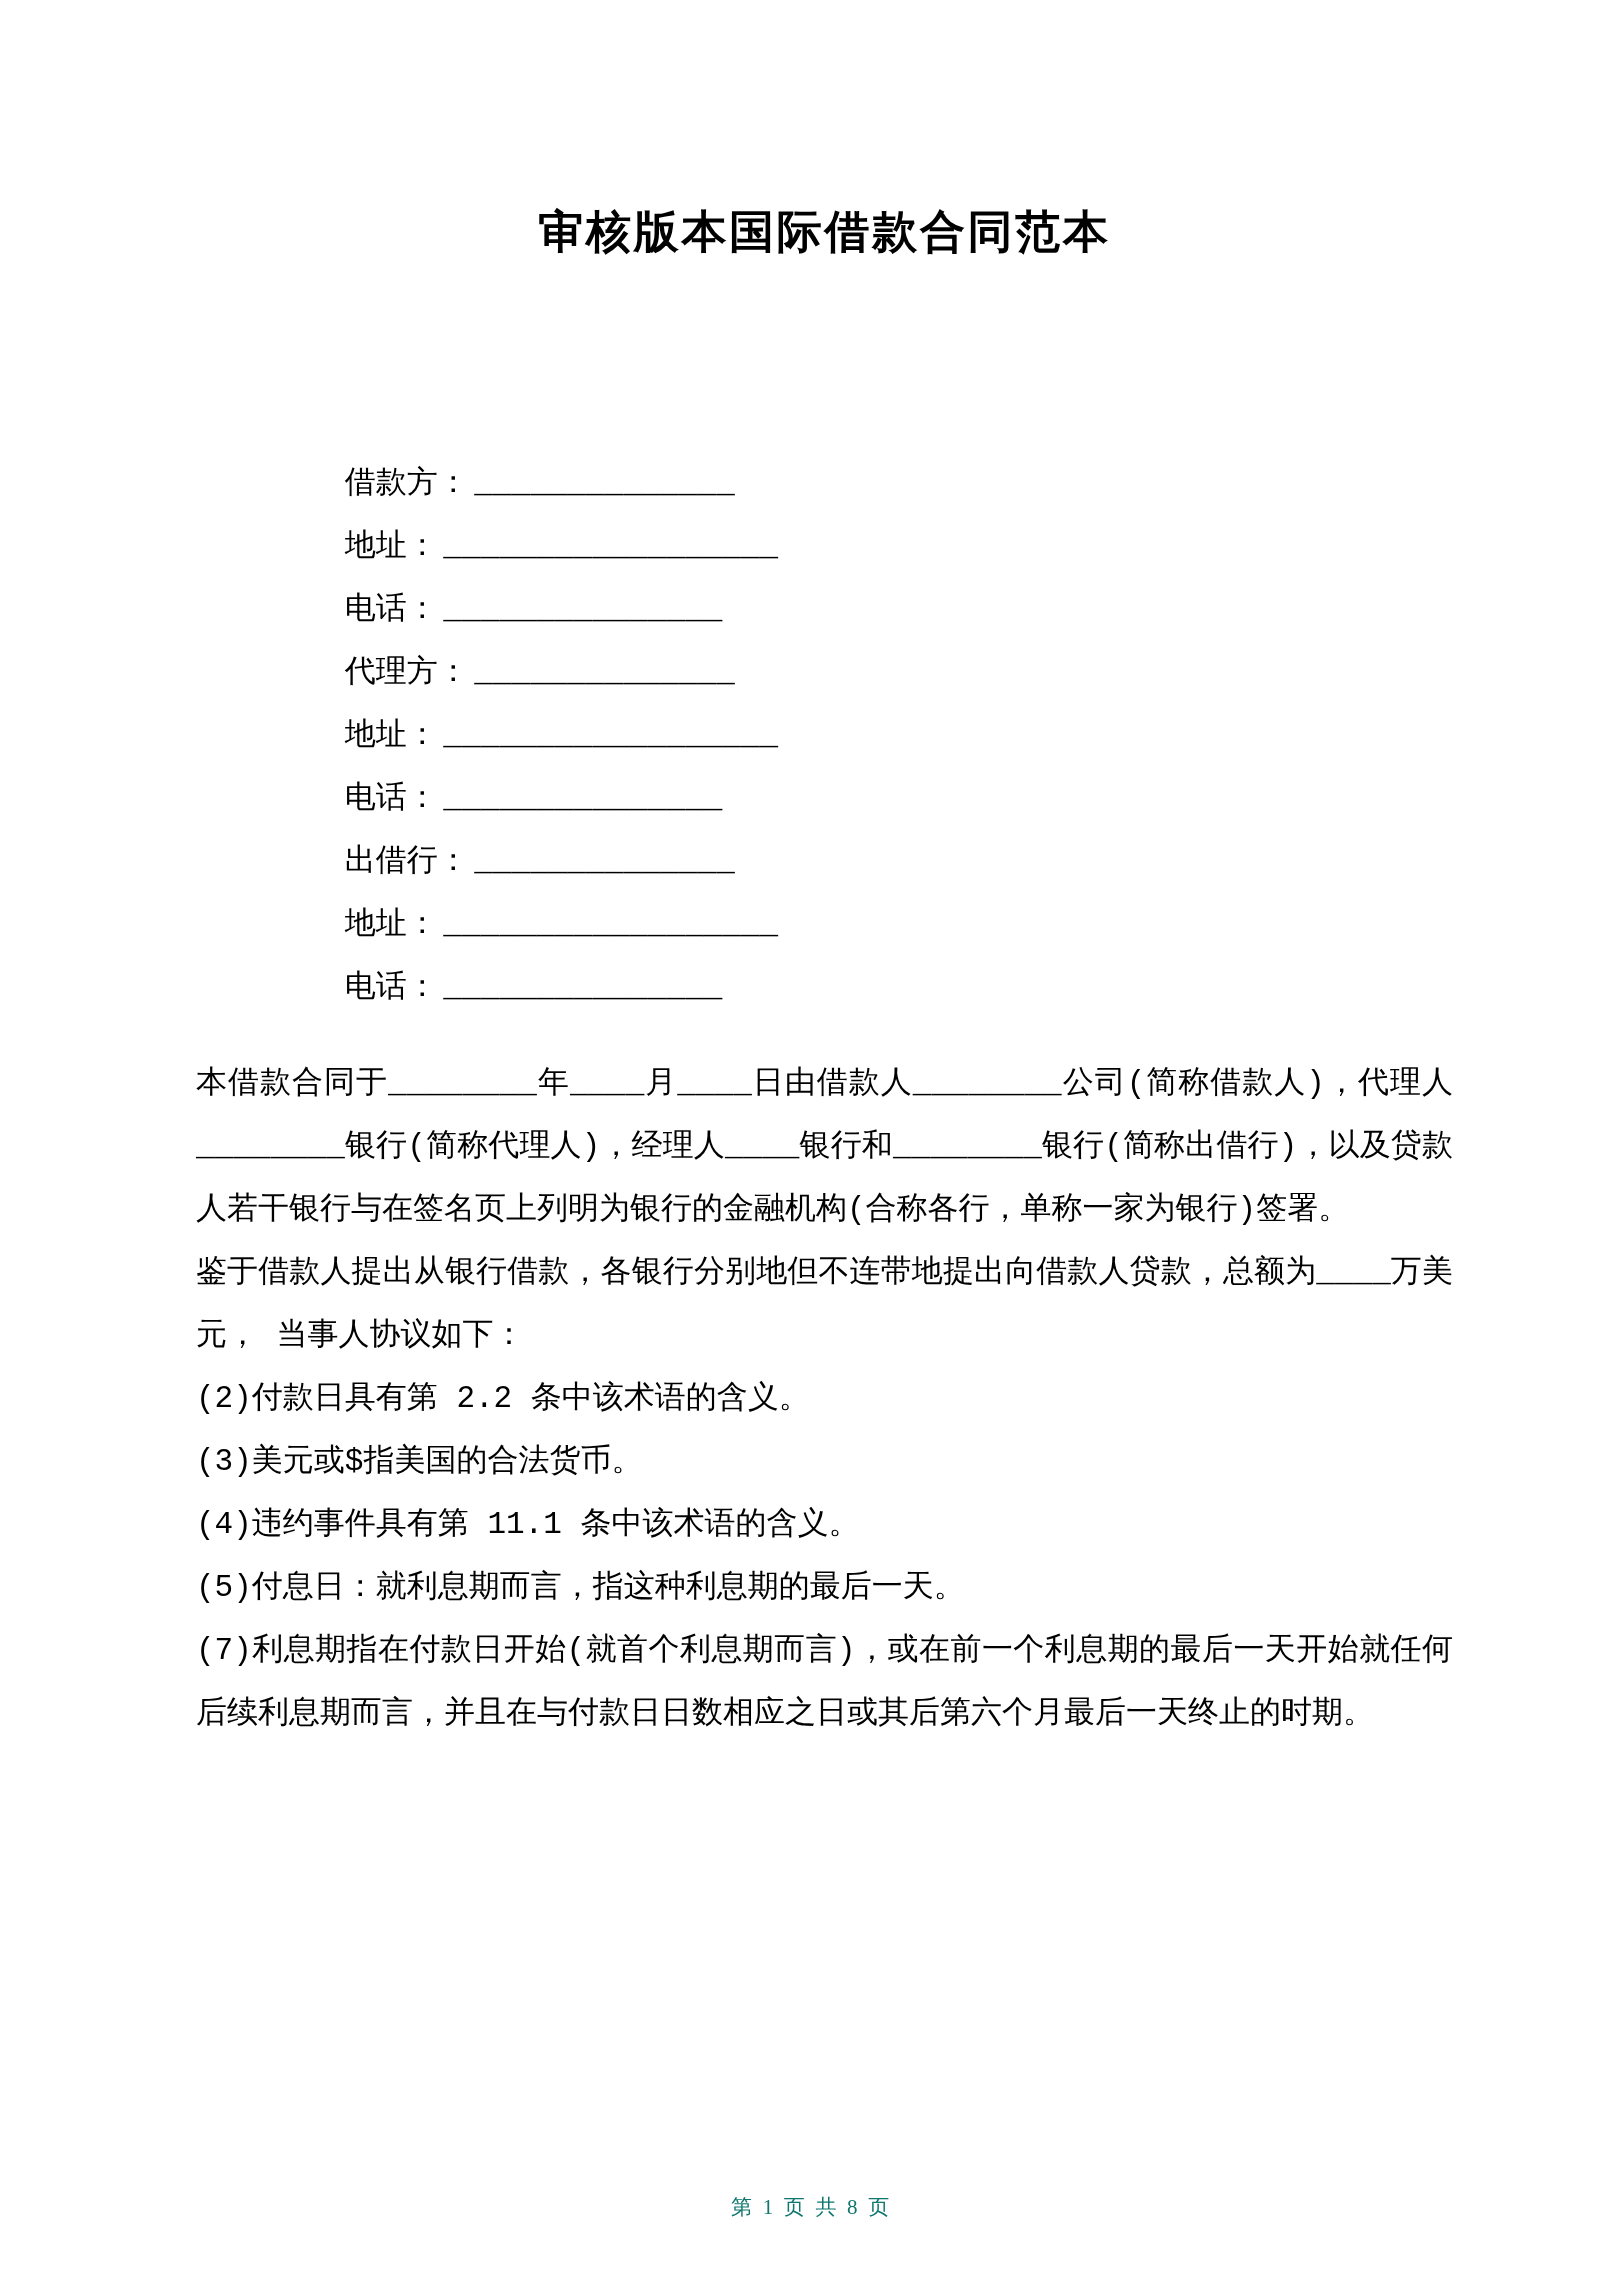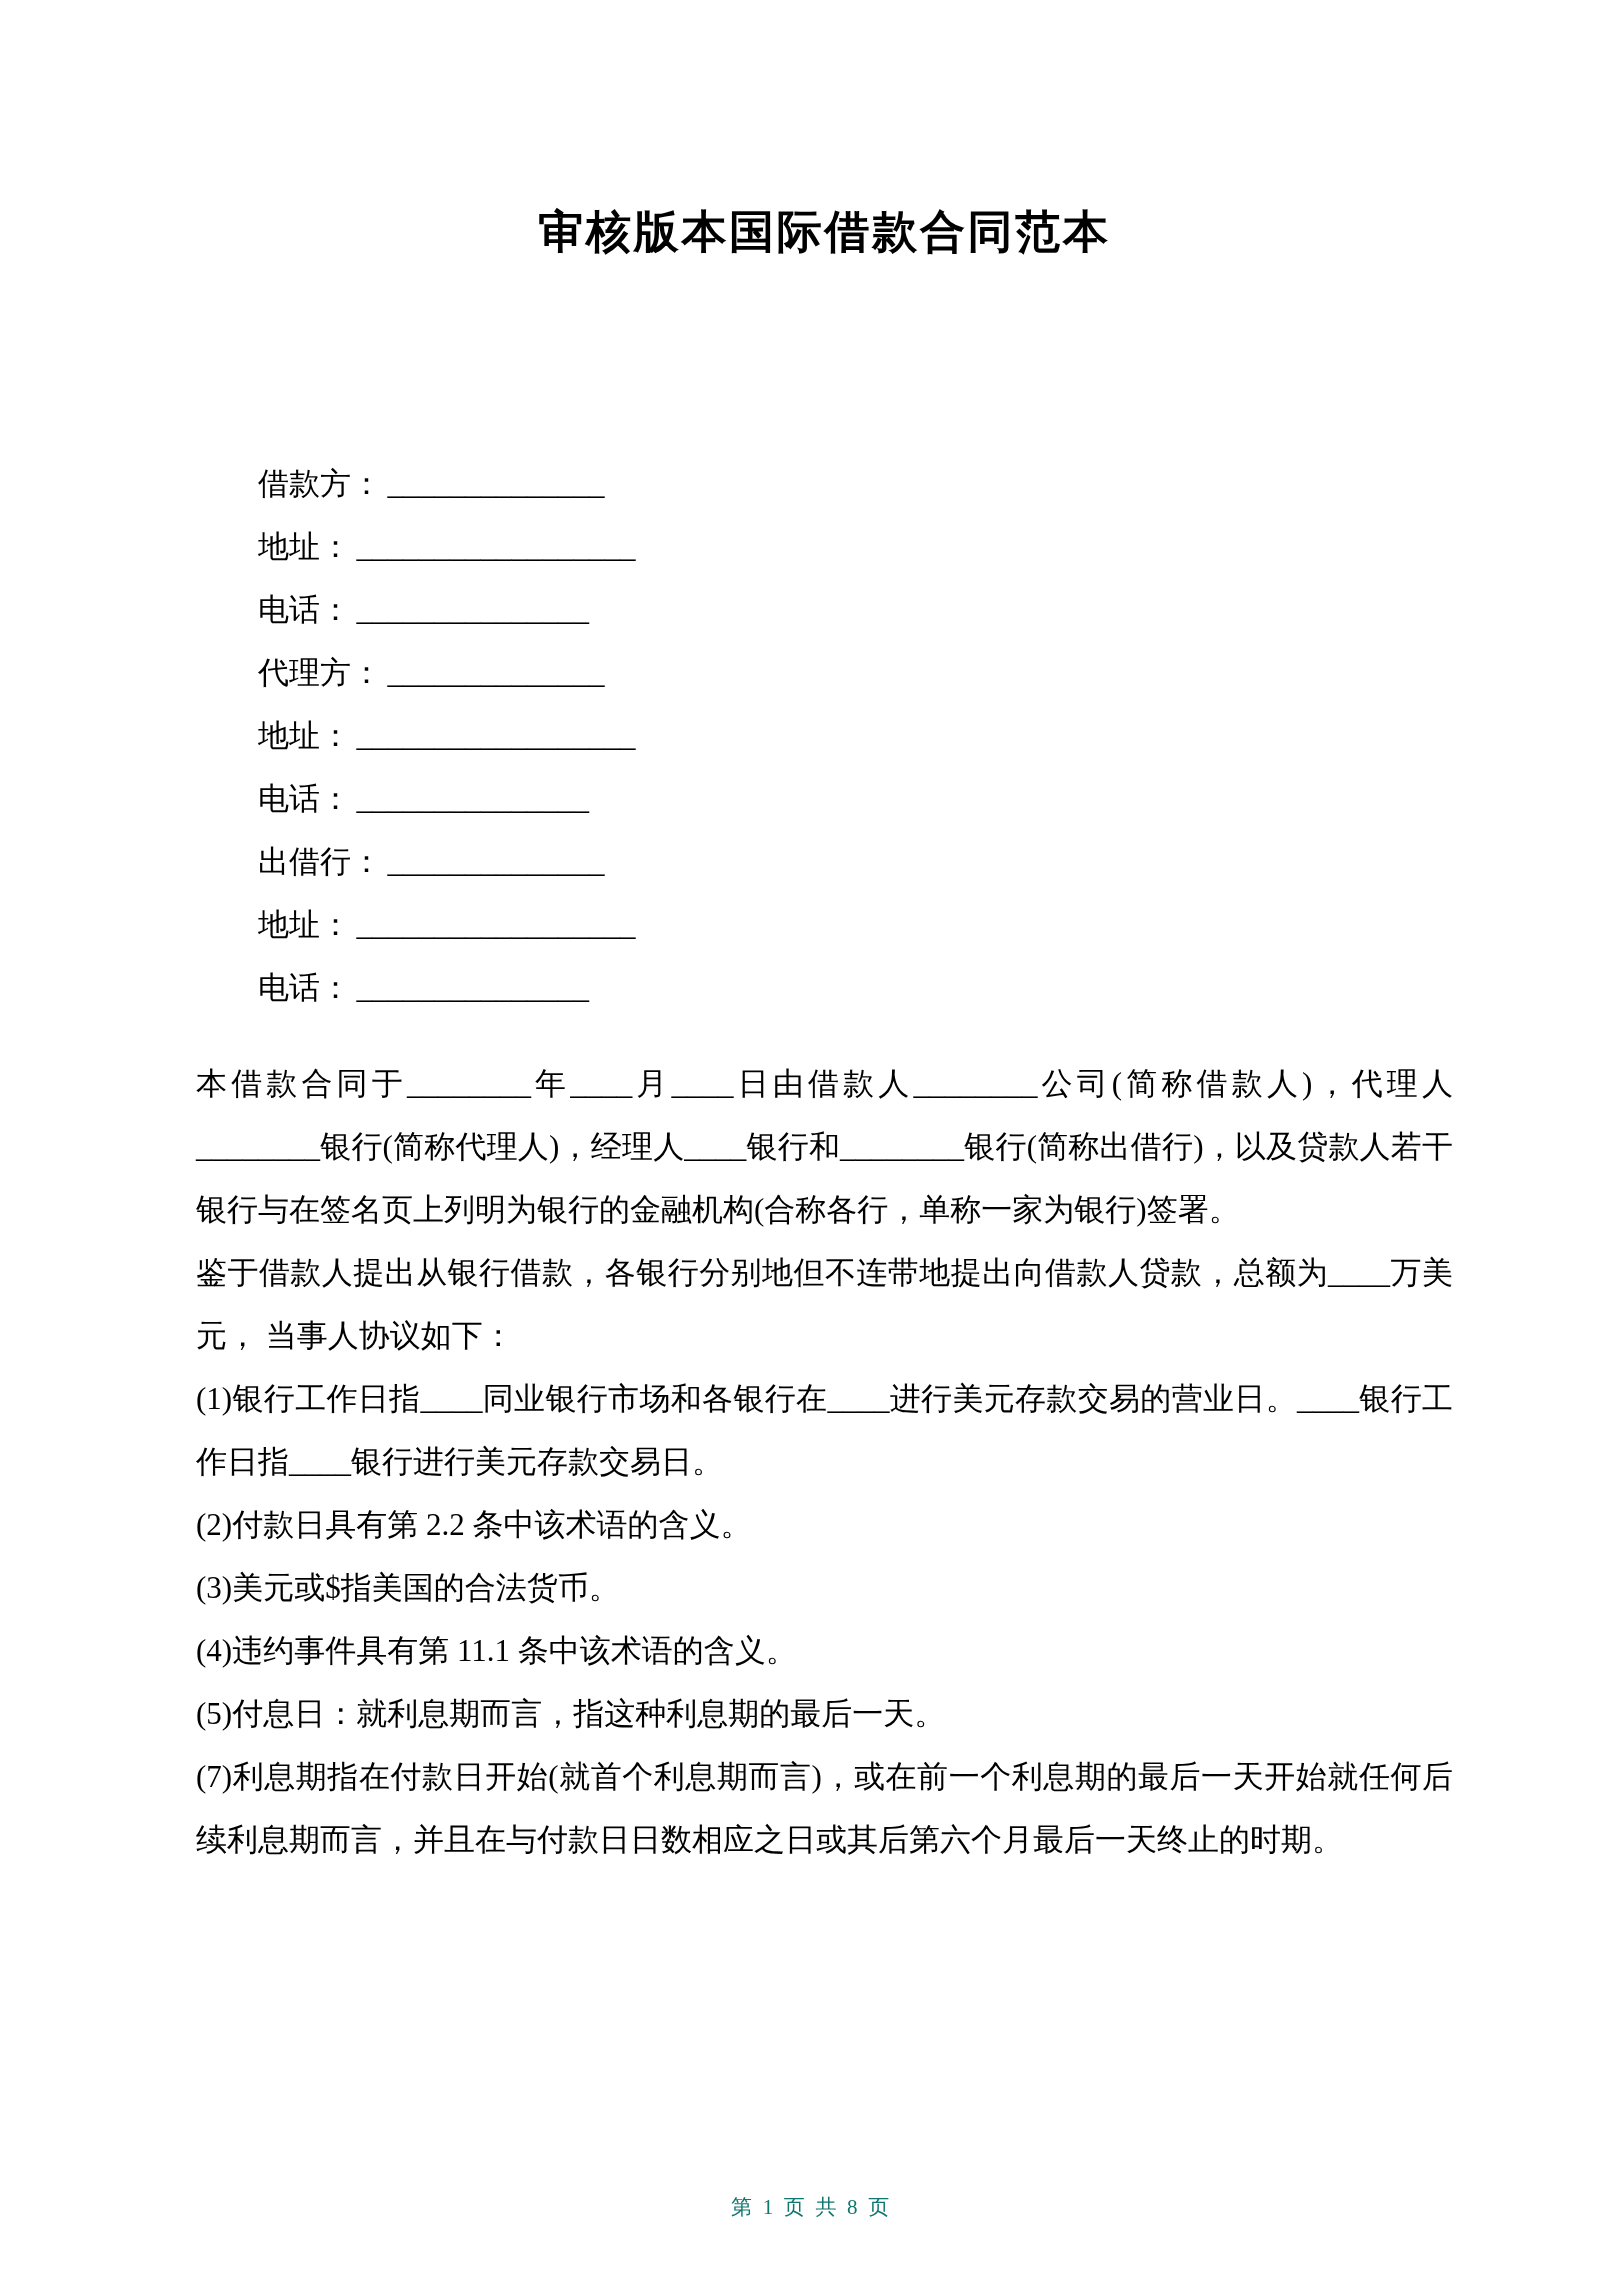--- a/index.html
+++ b/index.html
@@ -12,20 +12,21 @@
     position: relative;
     width: 1623px;
     height: 2294px;
     background: #ffffff;
     color: #000000;
     font-family: "Liberation Serif", "DejaVu Serif", serif;
     overflow: hidden;
   }
   .content {
     padding: 0 170px 0 196px;
+    font-family: Liberation Mono, monospace;
   }
   .doc-title {
     margin: 0;
     padding-top: 202px;
     text-align: center;
     font-size: 45px;
     font-weight: 700;
     letter-spacing: 2.7px;
   }
   .fields {
@@ -100,21 +101,20 @@
         <span class="field-label">地址：</span><span class="field-blank">__________________</span>
       </div>
       <div class="field-row">
         <span class="field-label">电话：</span><span class="field-blank">_______________</span>
       </div>
     </div>
 
     <div class="body-text">
       <p>本借款合同于________年____月____日由借款人________公司(简称借款人)，代理人________银行(简称代理人)，经理人____银行和________银行(简称出借行)，以及贷款人若干银行与在签名页上列明为银行的金融机构(合称各行，单称一家为银行)签署。</p>
       <p>鉴于借款人提出从银行借款，各银行分别地但不连带地提出向借款人贷款，总额为____万美元， 当事人协议如下：</p>
-      <p>(1)银行工作日指____同业银行市场和各银行在____进行美元存款交易的营业日。____银行工作日指____银行进行美元存款交易日。</p>
       <p>(2)付款日具有第 2.2 条中该术语的含义。</p>
       <p>(3)美元或$指美国的合法货币。</p>
       <p>(4)违约事件具有第 11.1 条中该术语的含义。</p>
       <p>(5)付息日：就利息期而言，指这种利息期的最后一天。</p>
       <p>(7)利息期指在付款日开始(就首个利息期而言)，或在前一个利息期的最后一天开始就任何后续利息期而言，并且在与付款日日数相应之日或其后第六个月最后一天终止的时期。</p>
     </div>
 
   </div>
 
   <div class="page-footer">第 1 页 共 8 页</div>

